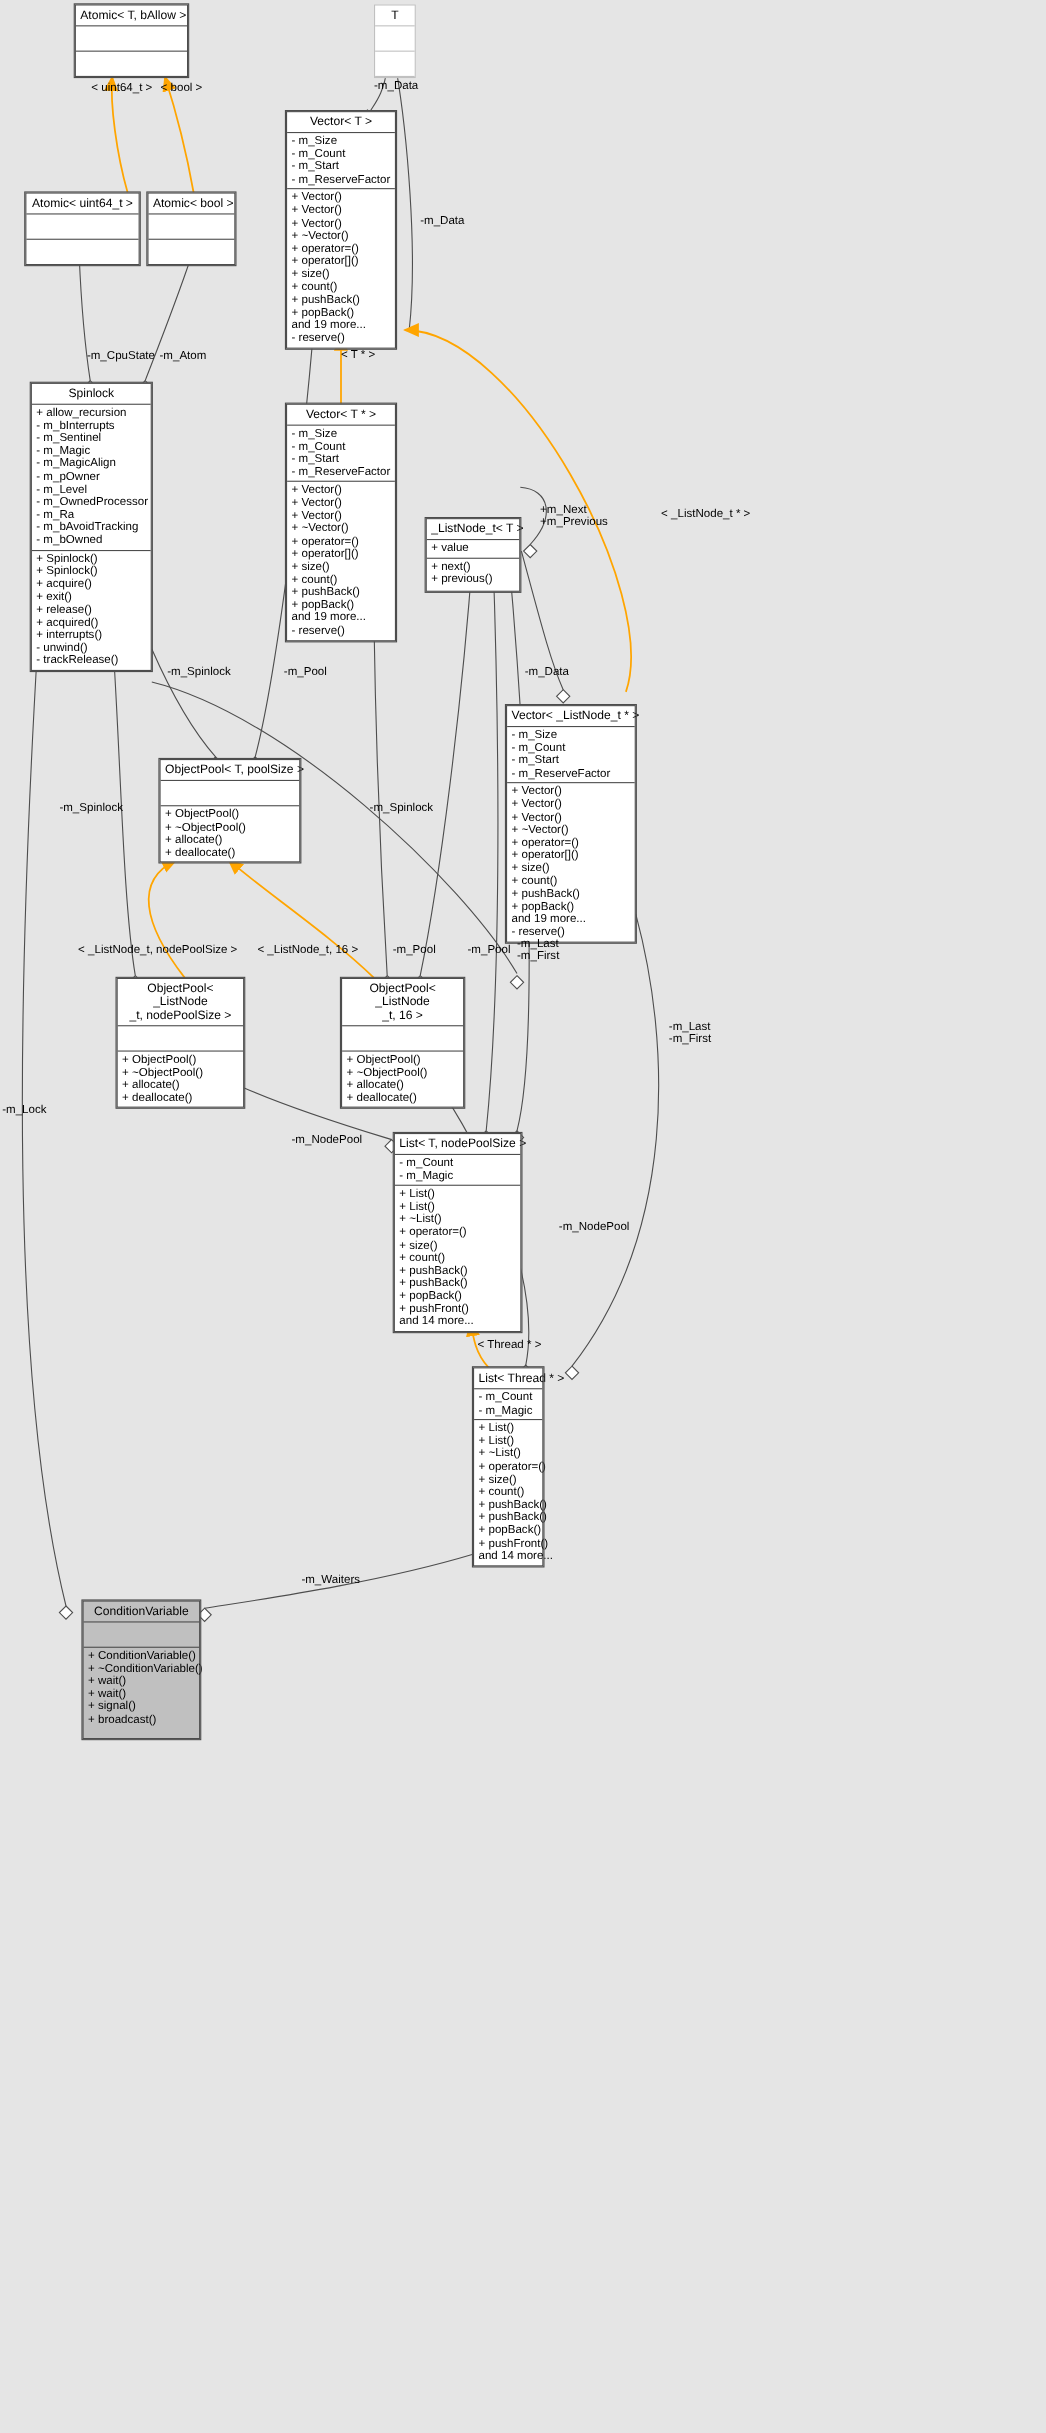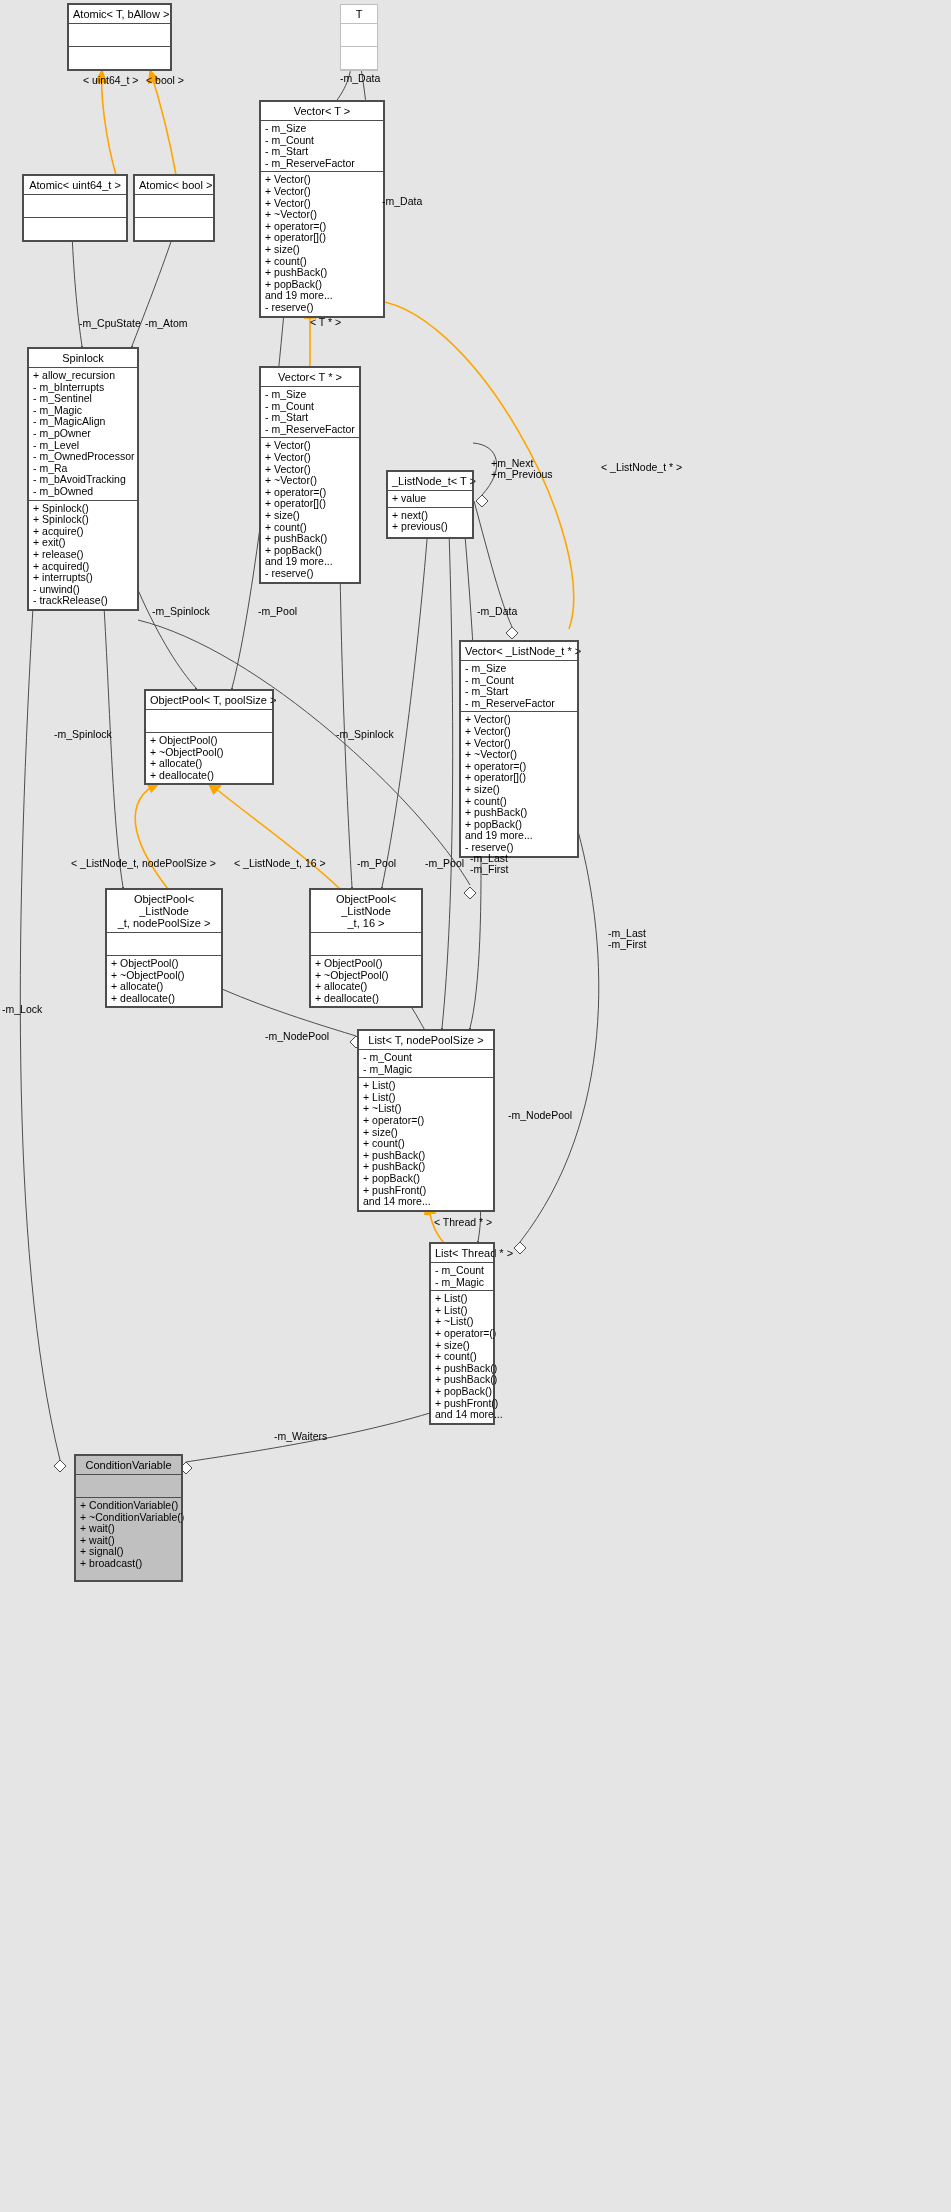--- a/index.html
+++ b/index.html
@@ -118,21 +118,21 @@
       <div class="node" style="left: 23px; top: 175px; width: 104px; min-height: 58px;">
         <div class="title">Atomic&lt; uint64_t &gt;</div>
         <div class="compart empty"></div>
         <div class="compart empty"></div>
       </div>
       <div class="node" style="left: 134px; top: 175px; width: 80px; min-height: 58px;">
         <div class="title">Atomic&lt; bool &gt;</div>
         <div class="compart empty"></div>
         <div class="compart empty"></div>
       </div>
-      <div class="node" style="left: 260px; top: 101px; width: 124px; min-height: 200px;">
+      <div class="node" style="left: 260px; top: 101px; width: 100px; min-height: 200px;">
         <div class="title">Vector&lt; T &gt;</div>
         <div class="compart">
           <div class="row">- m_Size</div>
           <div class="row">- m_Count</div>
           <div class="row">- m_Start</div>
           <div class="row">- m_ReserveFactor</div>
         </div>
         <div class="compart">
           <div class="row">+ Vector()</div>
           <div class="row">+ Vector()</div>
@@ -260,21 +260,21 @@
           <div>_t, 16 &gt;</div>
         </div>
         <div class="compart empty"></div>
         <div class="compart">
           <div class="row">+ ObjectPool()</div>
           <div class="row">+ ~ObjectPool()</div>
           <div class="row">+ allocate()</div>
           <div class="row">+ deallocate()</div>
         </div>
       </div>
-      <div class="node" style="left: 358px; top: 1030px; width: 136px; min-height: 170px;">
+      <div class="node" style="left: 358px; top: 1030px; width: 116px; min-height: 170px;">
         <div class="title">List&lt; T, nodePoolSize &gt;</div>
         <div class="compart">
           <div class="row">- m_Count</div>
           <div class="row">- m_Magic</div>
         </div>
         <div class="compart">
           <div class="row">+ List()</div>
           <div class="row">+ List()</div>
           <div class="row">+ ~List()</div>
           <div class="row">+ operator=()</div>

